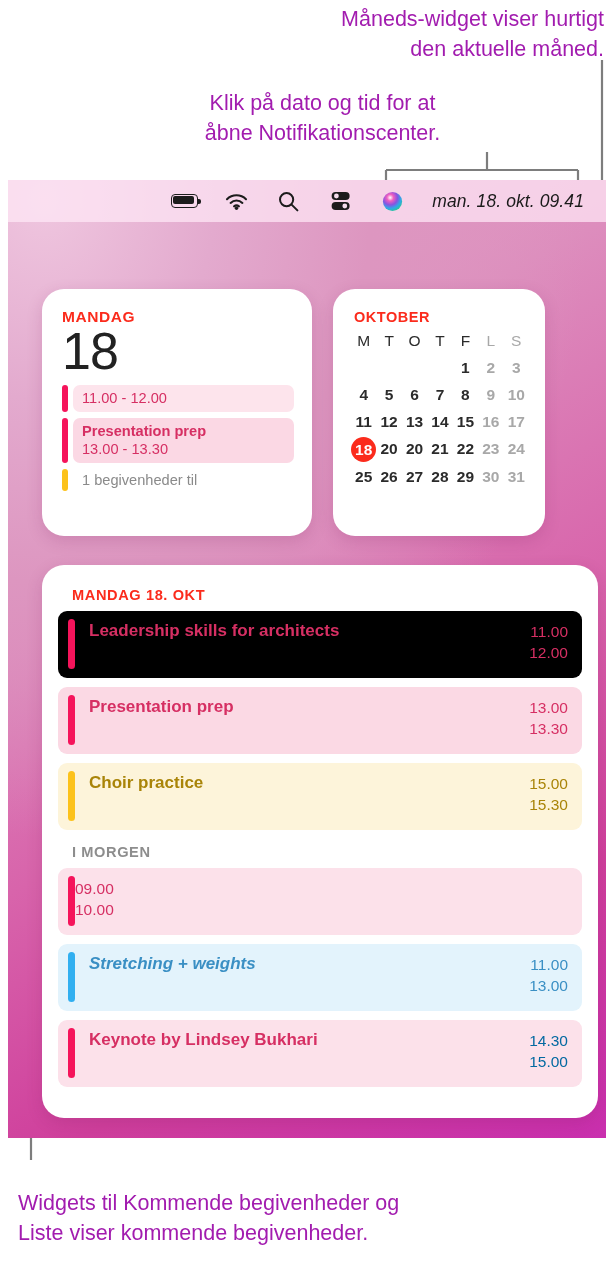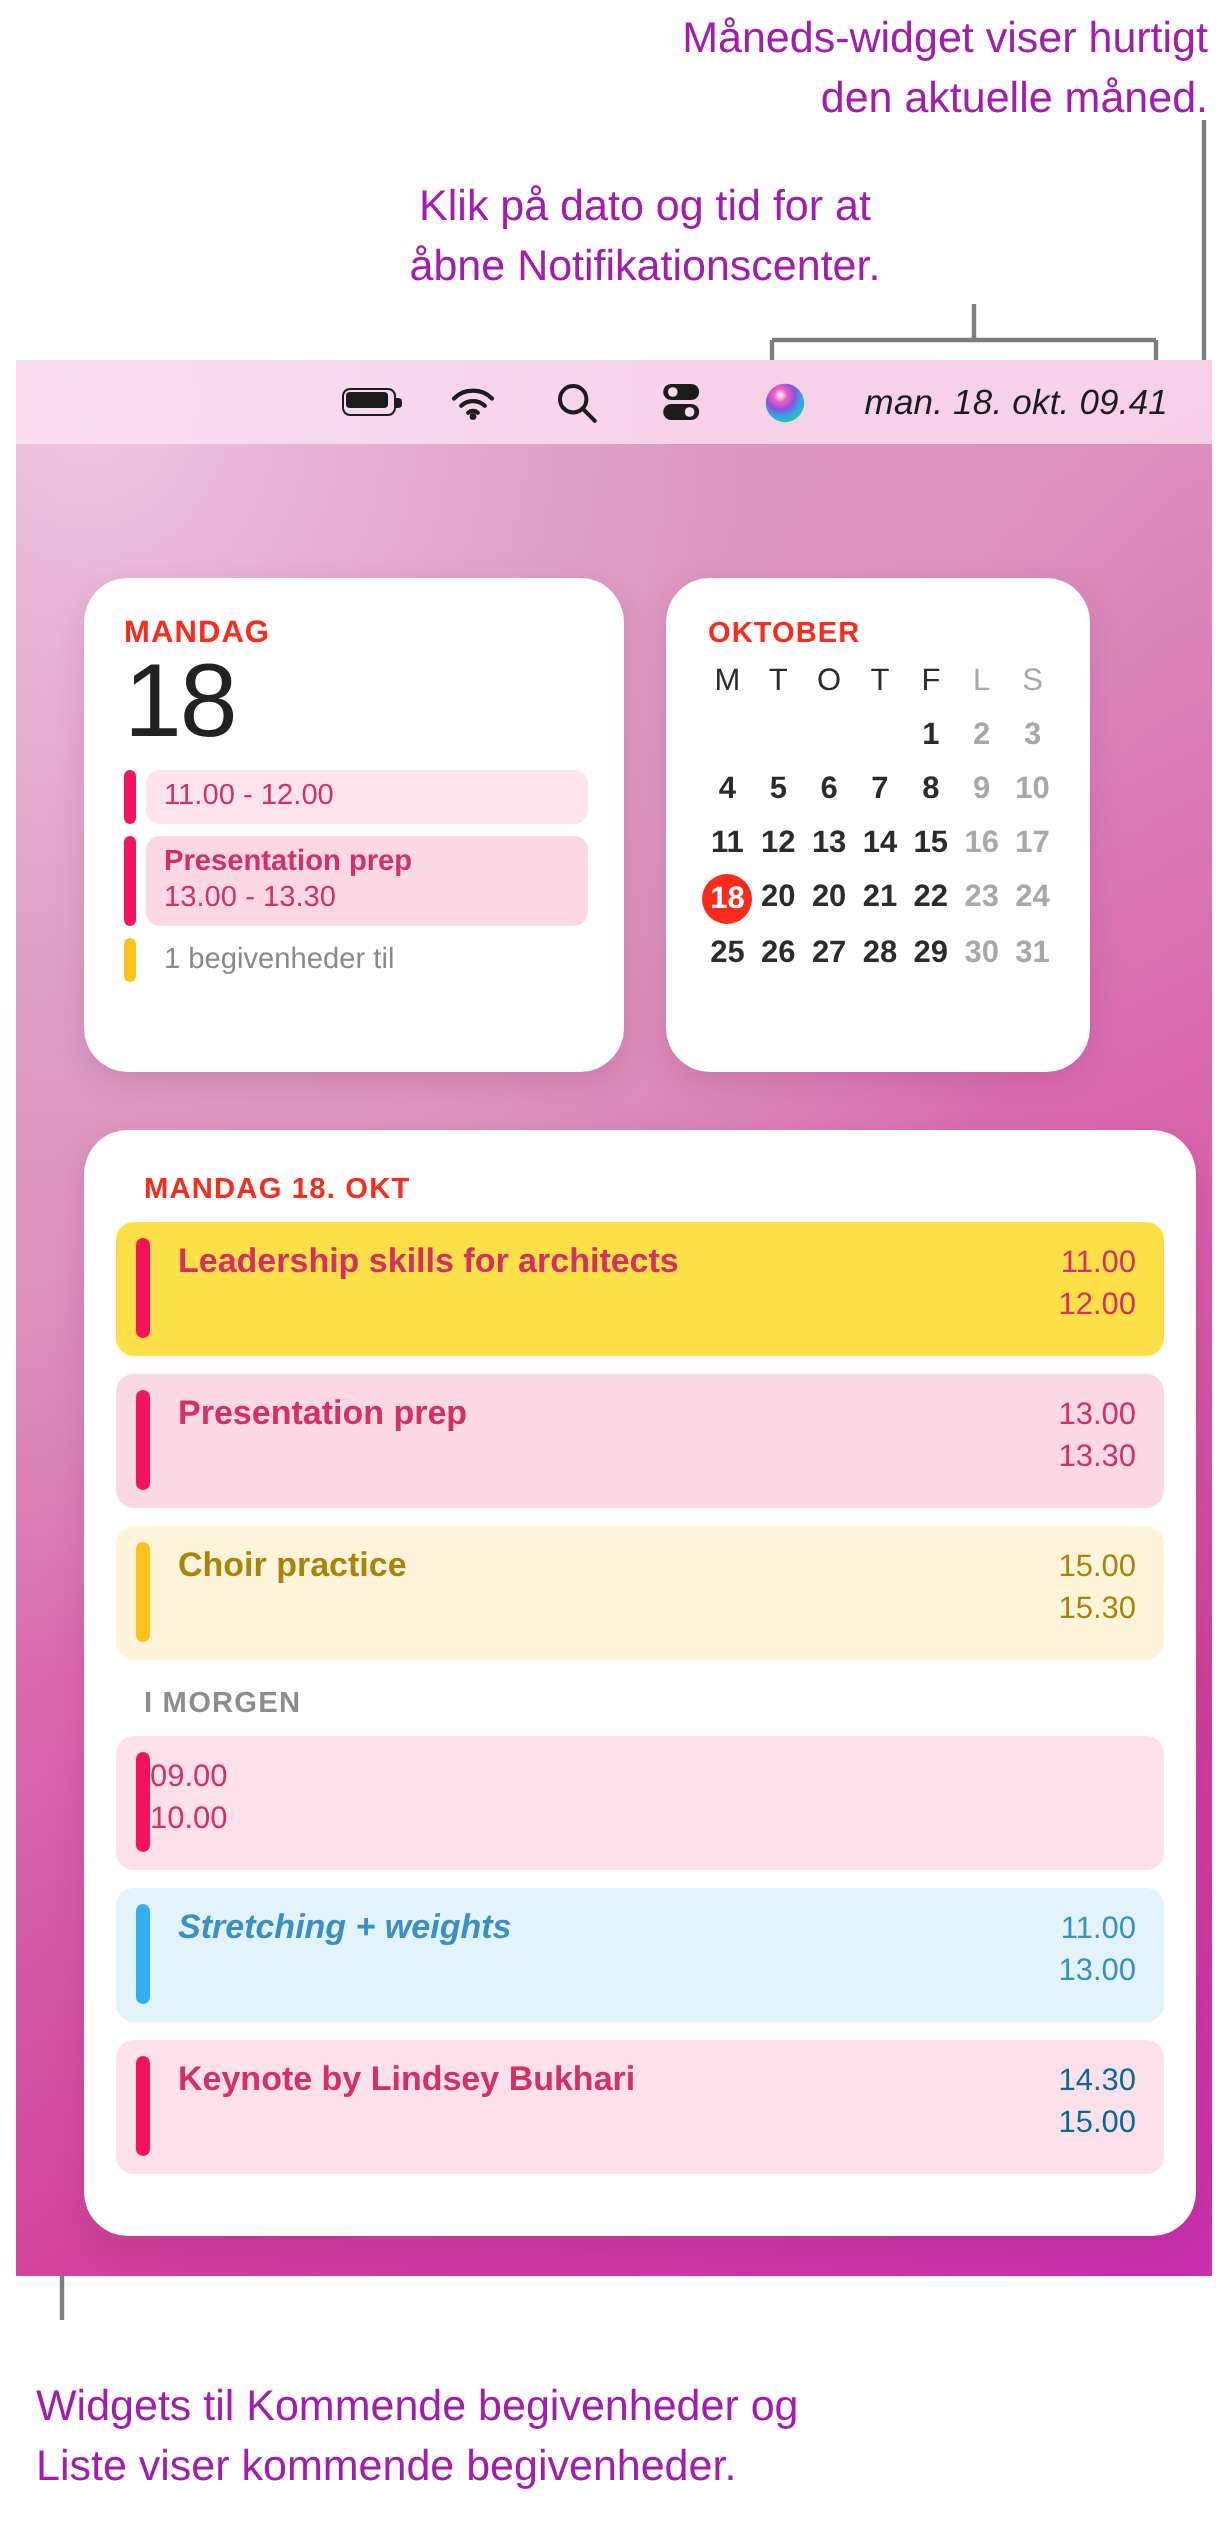--- a/index.html
+++ b/index.html
@@ -422,21 +422,21 @@
           <div class="dcell"><span>28</span></div>
           <div class="dcell"><span>29</span></div>
           <div class="dcell weekend"><span>30</span></div>
           <div class="dcell weekend"><span>31</span></div>
         </div>
     </div>
 
     <div class="widget" id="widget-list">
       <div id="list-sections">
           <div class="list-head today">MANDAG 18. OKT</div>
-          <div class="ev-row" style="background: #fde047;">
+          <div class="ev-row" style="background: #000000;">
             <div class="ev-bar" style="background: rgb(245, 20, 91);"></div>
             <div class="ev-name" style="color: rgb(214, 47, 99);">Leadership skills for architects</div>
             <div class="ev-times" style="color: rgb(214, 47, 99);">
               <div>11.00</div>
               <div>12.00</div>
             </div>
           </div>
           <div class="ev-row" style="background: rgb(251, 217, 228);">
             <div class="ev-bar" style="background: rgb(245, 20, 91);"></div>
             <div class="ev-name" style="color: rgb(214, 47, 99);">Presentation prep</div>

